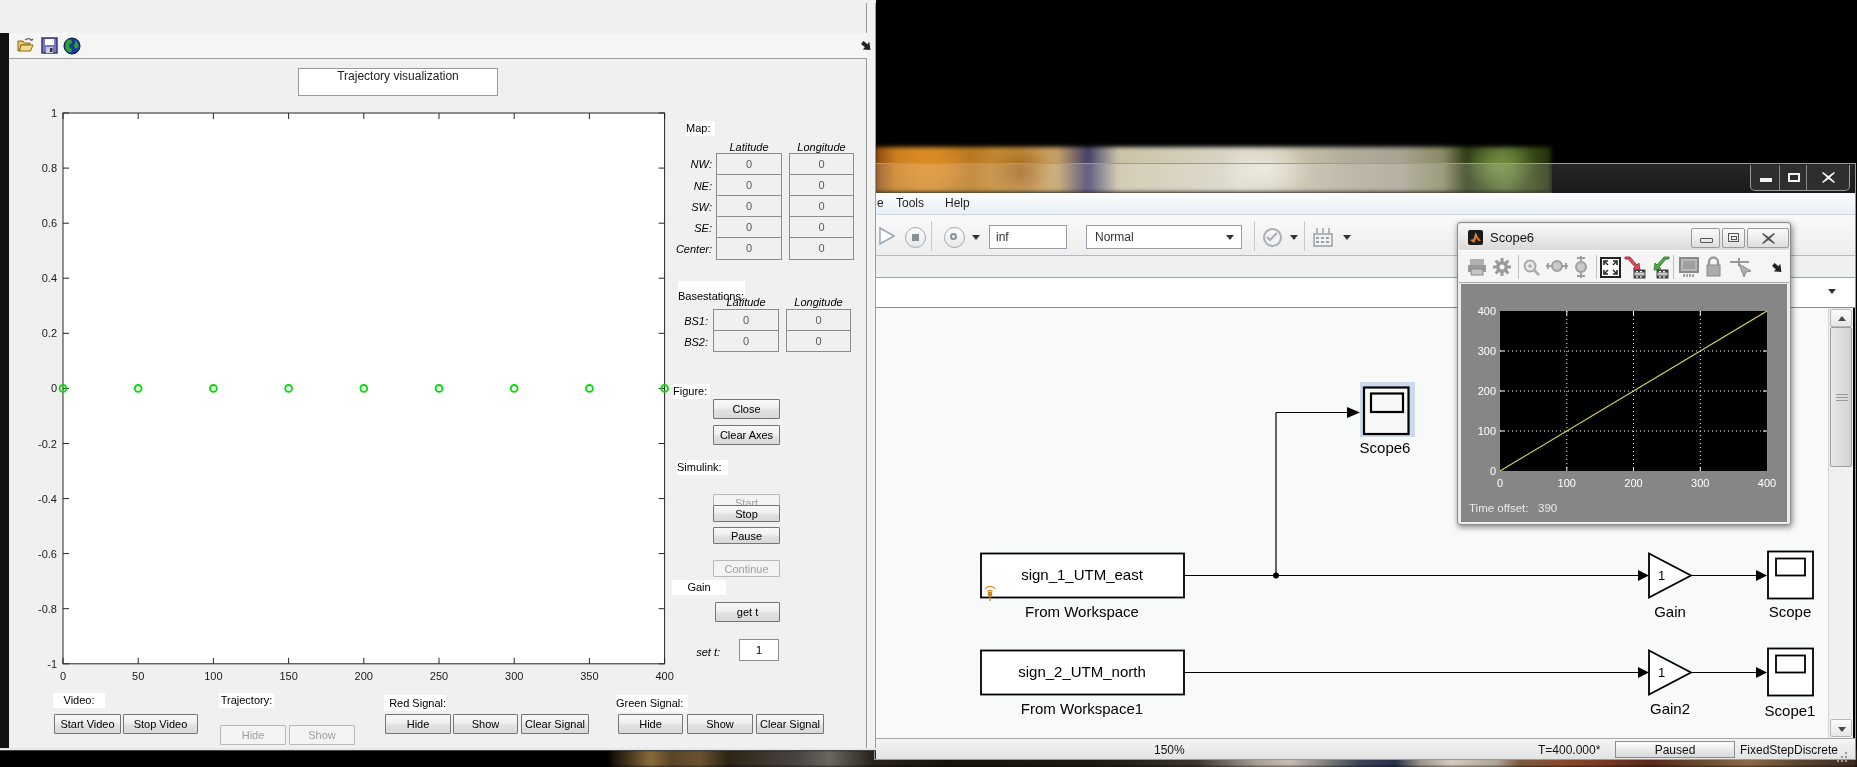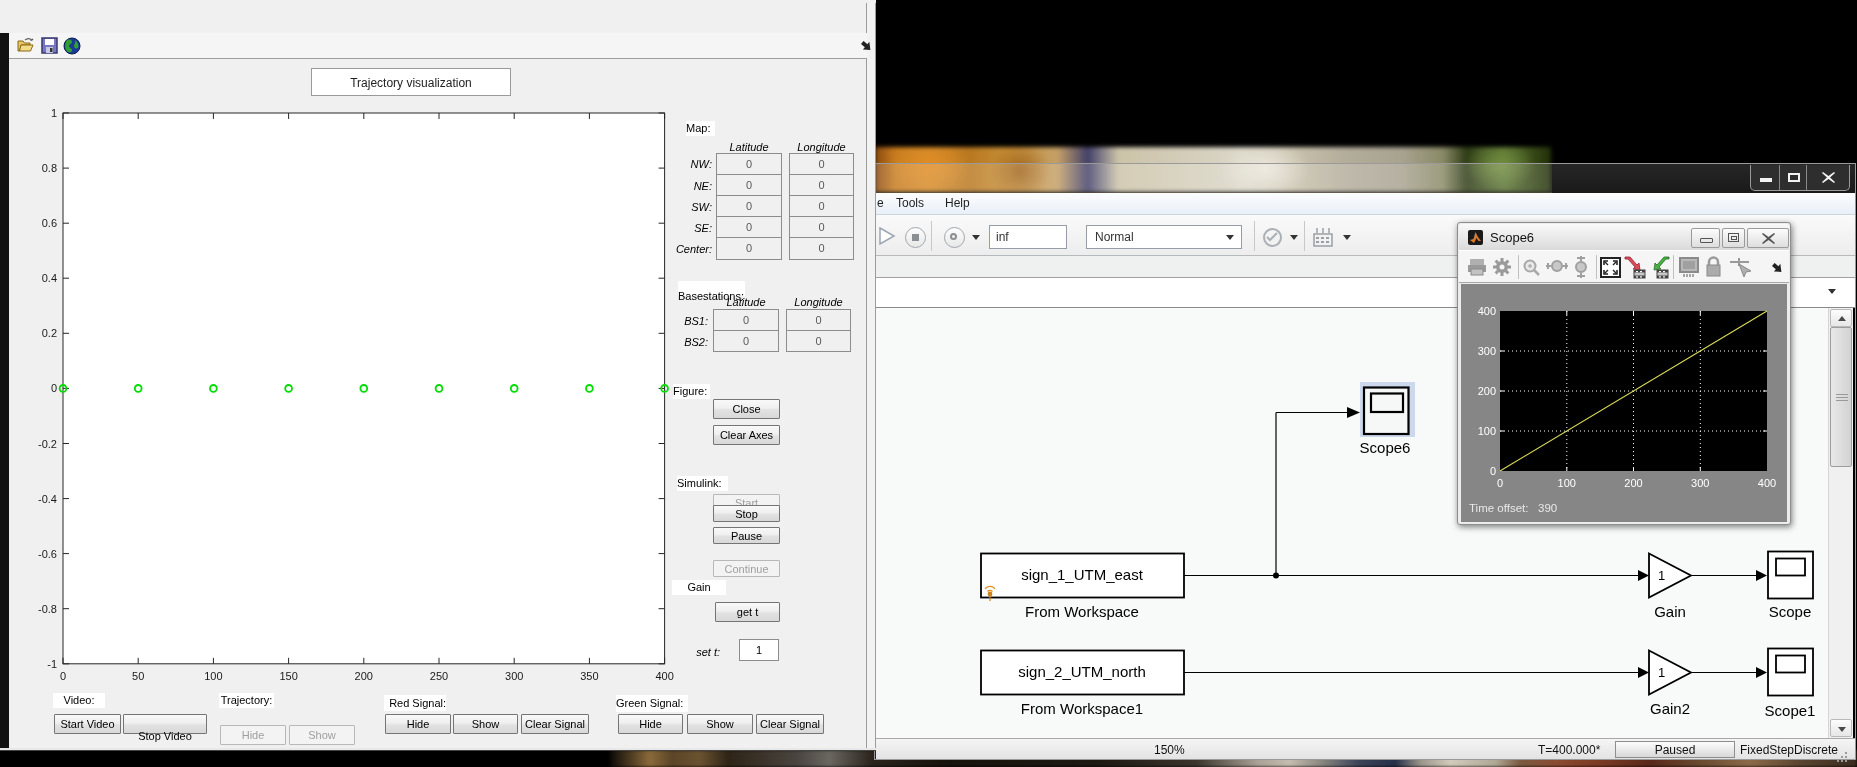--- a/index.html
+++ b/index.html
@@ -375,21 +375,21 @@
     <svg class="abs" style="left:54px;top:4px;" width="18" height="18" viewBox="0 0 18 18">
           <circle cx="9" cy="9" r="8" fill="#1a3a9a" stroke="#0a1a4a" stroke-width="1"></circle>
           <path d="M4 3 C7 2 9 3 9 5 C9 7 6 7 6 9 C6 11 9 11 9 13 C9 15 7 16 5 15 C2 13 1 8 4 3 Z" fill="#30a030"></path>
           <path d="M12 3 C15 5 16 8 15 11 C13 12 11 11 11 9 C11 7 13 6 12 3 Z" fill="#30a030"></path>
         </svg>
     <svg class="abs" style="left:852px;top:8px;" width="11" height="10">
           <path d="M0 3 L5 3 L5 0 L11 5.5 L5 10 L5 7 L0 7 Z" fill="#222" transform="rotate(40 5.5 5)"></path>
         </svg>
   </div>
 
-  <div class="abs" style="left:311px;top:68px;width:200px;height:28px;background:#fff;border:1px solid #9a9a9a;font-size:12px;color:#222;text-align:center;padding-top:7px;">Trajectory visualization</div>
+  <div class="abs" style="left:298px;top:68px;width:200px;height:28px;background:#fff;border:1px solid #9a9a9a;font-size:12px;color:#222;text-align:center;">Trajectory visualization</div>
 
   <svg class="abs" style="left:0;top:100px;" width="710" height="600">
     <rect x="63" y="13" width="601.6" height="550.8" fill="#fff" stroke="#262626" stroke-width="1"></rect>
     <g stroke="#262626" stroke-width="1">
       <line x1="63" y1="563.8" x2="63" y2="557.8"></line>
           <line x1="138.2" y1="563.8" x2="138.2" y2="557.8"></line>
           <line x1="213.4" y1="563.8" x2="213.4" y2="557.8"></line>
           <line x1="288.6" y1="563.8" x2="288.6" y2="557.8"></line>
           <line x1="363.8" y1="563.8" x2="363.8" y2="557.8"></line>
           <line x1="439" y1="563.8" x2="439" y2="557.8"></line>
@@ -489,34 +489,34 @@
   <div class="txt" style="left:660px;top:336px;width:48px;text-align:right;">BS2:</div>
   <div class="fld" style="left:713px;top:309px;width:66px;height:22px;line-height:20px;">0</div>
   <div class="fld" style="left:713px;top:330px;width:66px;height:22px;line-height:20px;">0</div>
   <div class="fld" style="left:786px;top:309px;width:65px;height:22px;line-height:20px;">0</div>
   <div class="fld" style="left:786px;top:330px;width:65px;height:22px;line-height:20px;">0</div>
 
   <div class="wlabel" style="left:673px;top:384px;width:37px;height:15px;padding-top:1px;text-align:left;">Figure:</div>
   <div class="btn" style="left:713px;top:399px;width:67px;height:20px;padding-top:3px;">Close</div>
   <div class="btn" style="left:713px;top:425px;width:67px;height:20px;padding-top:3px;">Clear Axes</div>
 
-  <div class="wlabel" style="left:677px;top:476px;width:51px;height:15px;padding-top:1px;text-align:left;">Simulink:</div>
+  <div class="wlabel" style="left:677px;top:460px;width:51px;height:15px;padding-top:1px;text-align:left;">Simulink:</div>
   <div class="btn dis" style="left:713px;top:483px;width:67px;height:17px;padding-top:2px;">Start</div>
   <div class="btn" style="left:713px;top:505px;width:67px;height:17px;padding-top:2px;">Stop</div>
   <div class="btn" style="left:713px;top:527px;width:67px;height:17px;padding-top:2px;">Pause</div>
   <div class="btn dis" style="left:713px;top:549px;width:67px;height:17px;padding-top:2px;">Continue</div>
 
   <div class="wlabel" style="left:672px;top:580px;width:54px;height:15px;padding-top:1px;">Gain</div>
   <div class="btn" style="left:715px;top:602px;width:65px;height:20px;padding-top:3px;">get t</div>
   <div class="txt" style="left:687px;top:646px;width:33px;text-align:right;">set t:</div>
   <div class="abs" style="left:739px;top:639px;width:40px;height:22px;background:#fff;border:1px solid #8c8c8c;font-size:11px;text-align:center;line-height:20px;">1</div>
 
   <div class="wlabel" style="left:53px;top:693px;width:52px;height:15px;padding-top:1px;">Video:</div>
   <div class="btn" style="left:54px;top:714px;width:67px;height:20px;padding-top:3px;">Start Video</div>
-  <div class="btn" style="left:123px;top:714px;width:84px;height:20px;padding-top:15px;">Stop Video</div>
+  <div class="btn" style="left:123px;top:714px;width:75px;height:20px;padding-top:3px;">Stop Video</div>
   <div class="wlabel" style="left:219px;top:693px;width:55px;height:15px;padding-top:1px;">Trajectory:</div>
   <div class="btn dis" style="left:220px;top:714px;width:66px;height:20px;padding-top:3px;">Hide</div>
   <div class="btn dis" style="left:289px;top:714px;width:66px;height:20px;padding-top:3px;">Show</div>
   <div class="wlabel" style="left:384px;top:695px;width:62px;height:16px;padding-top:2px;text-align:right;">Red Signal:</div>
   <div class="btn" style="left:385px;top:714px;width:66px;height:20px;padding-top:3px;">Hide</div>
   <div class="btn" style="left:453px;top:714px;width:65px;height:20px;padding-top:3px;">Show</div>
   <div class="btn" style="left:521px;top:714px;width:68px;height:20px;padding-top:3px;">Clear Signal</div>
   <div class="wlabel" style="left:616px;top:695px;width:72px;height:17px;padding-top:2px;text-align:left;">Green Signal:</div>
   <div class="btn" style="left:618px;top:714px;width:65px;height:20px;padding-top:3px;">Hide</div>
   <div class="btn" style="left:687px;top:714px;width:66px;height:20px;padding-top:3px;">Show</div>

